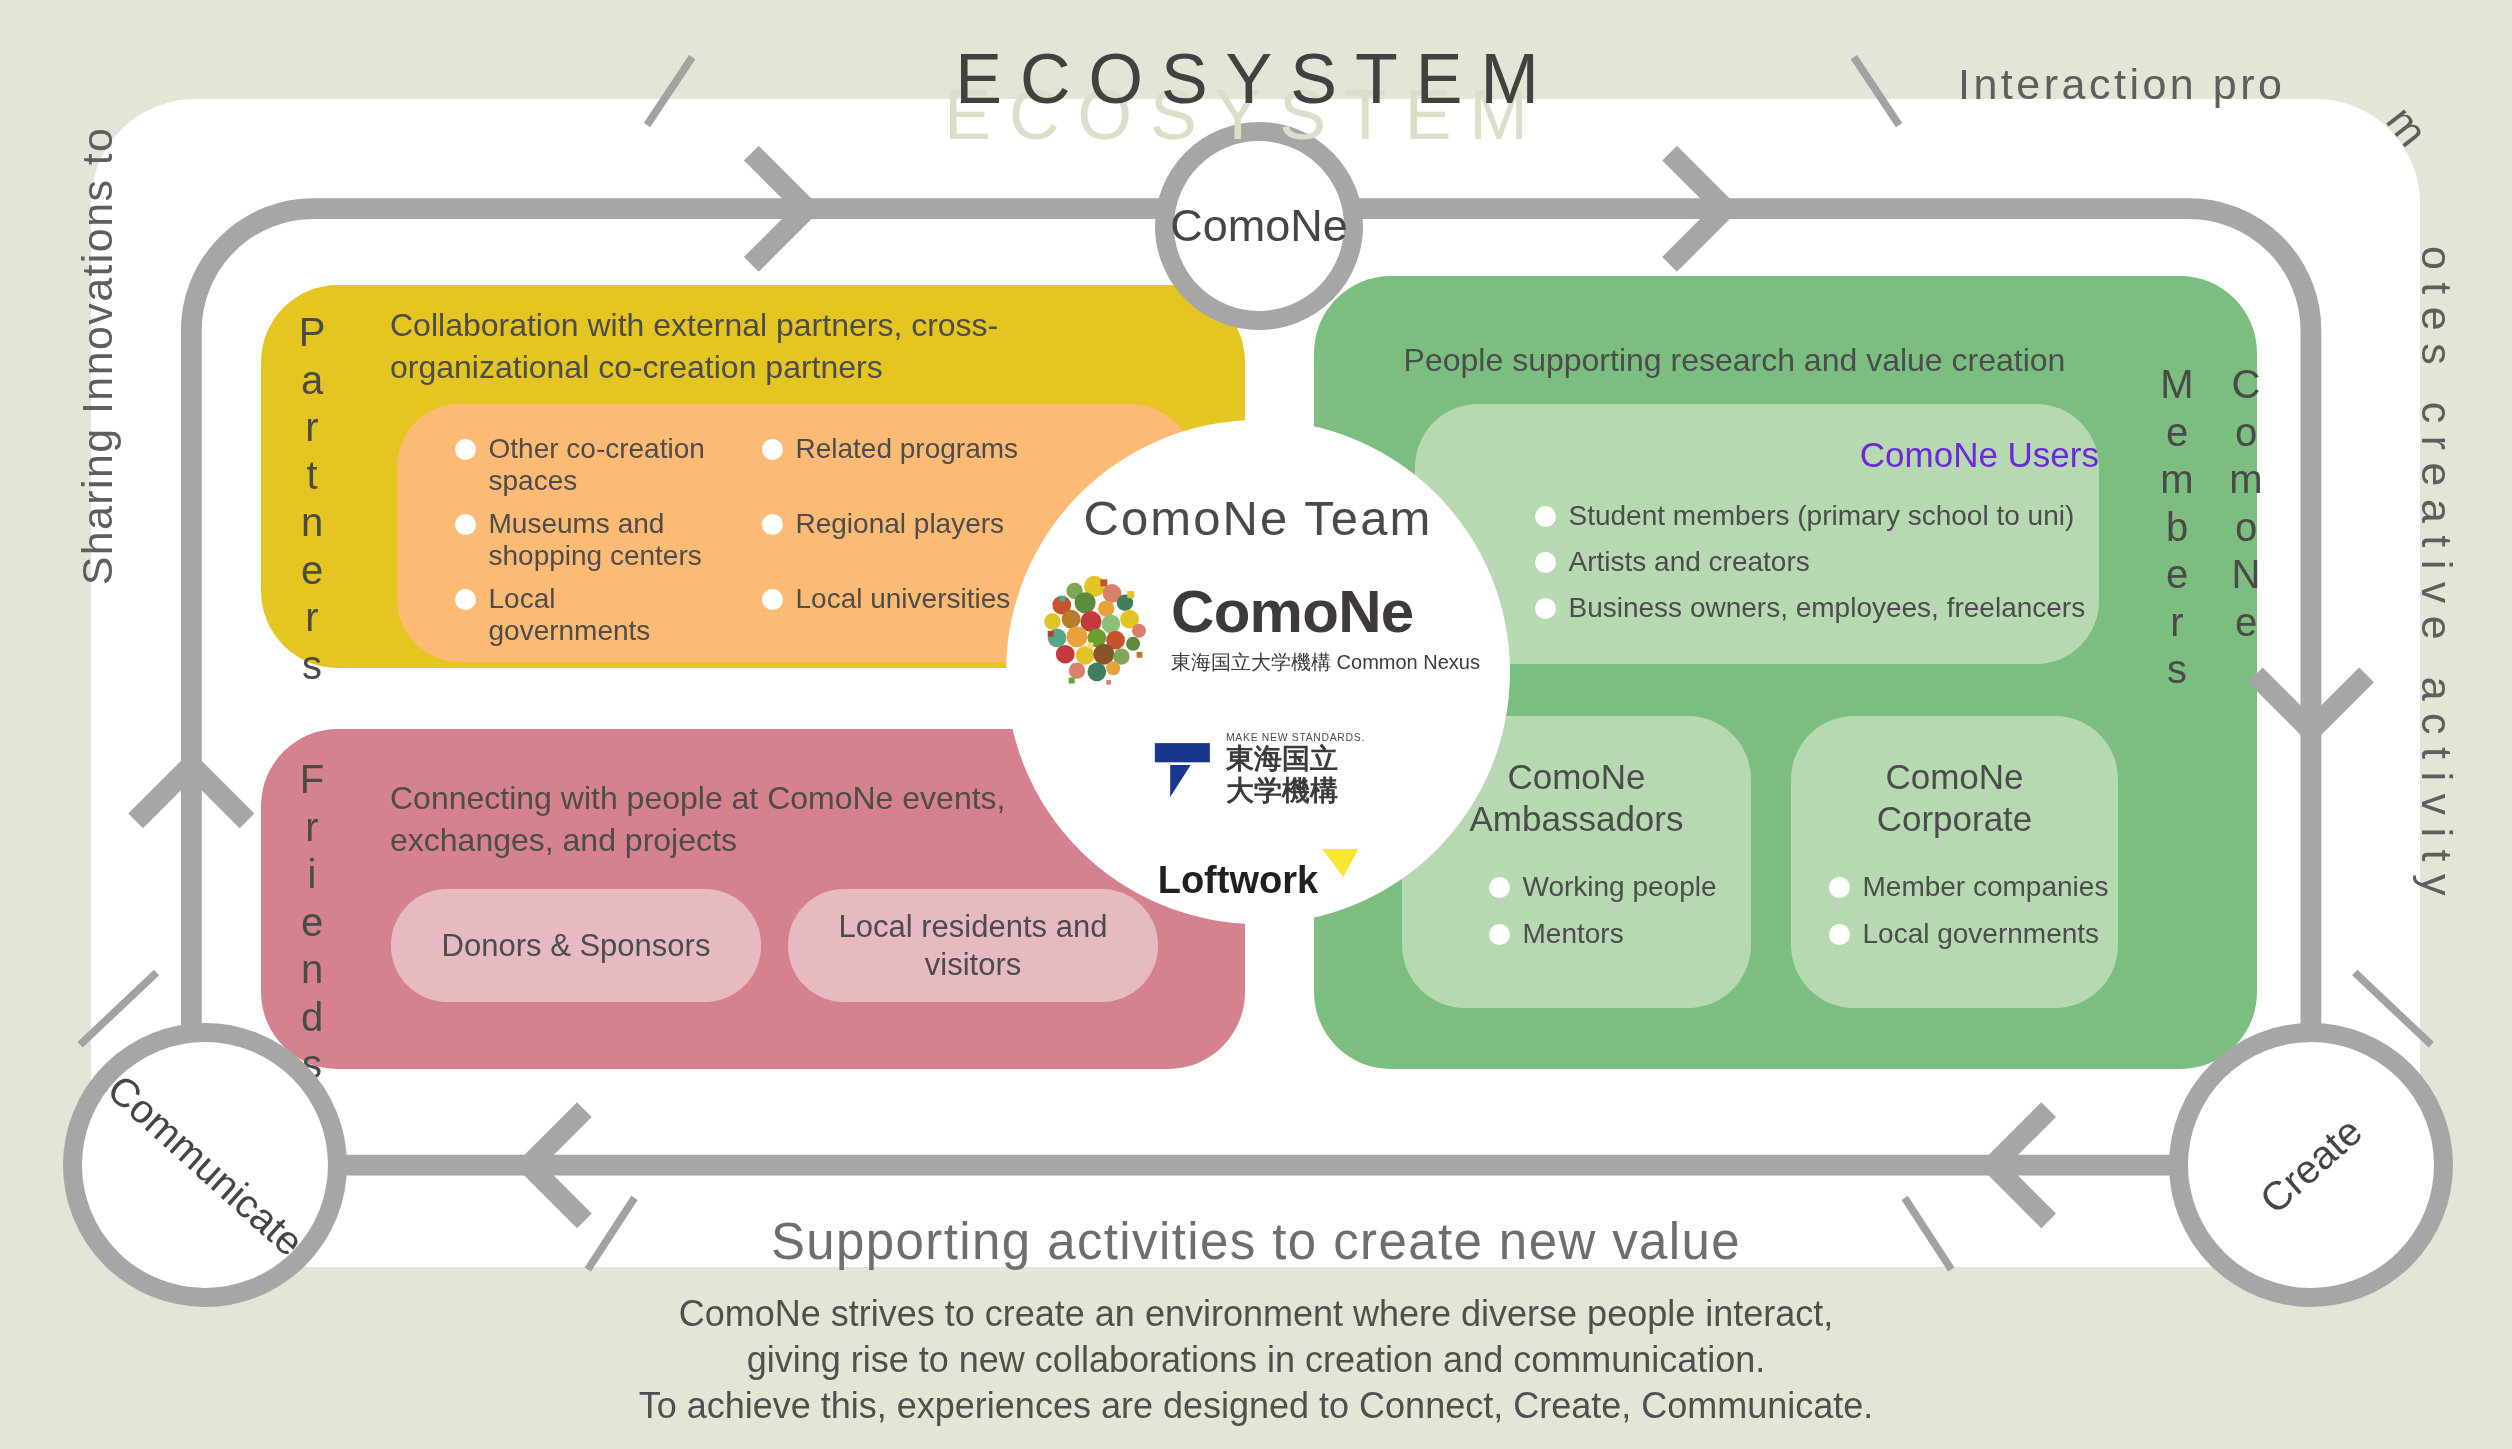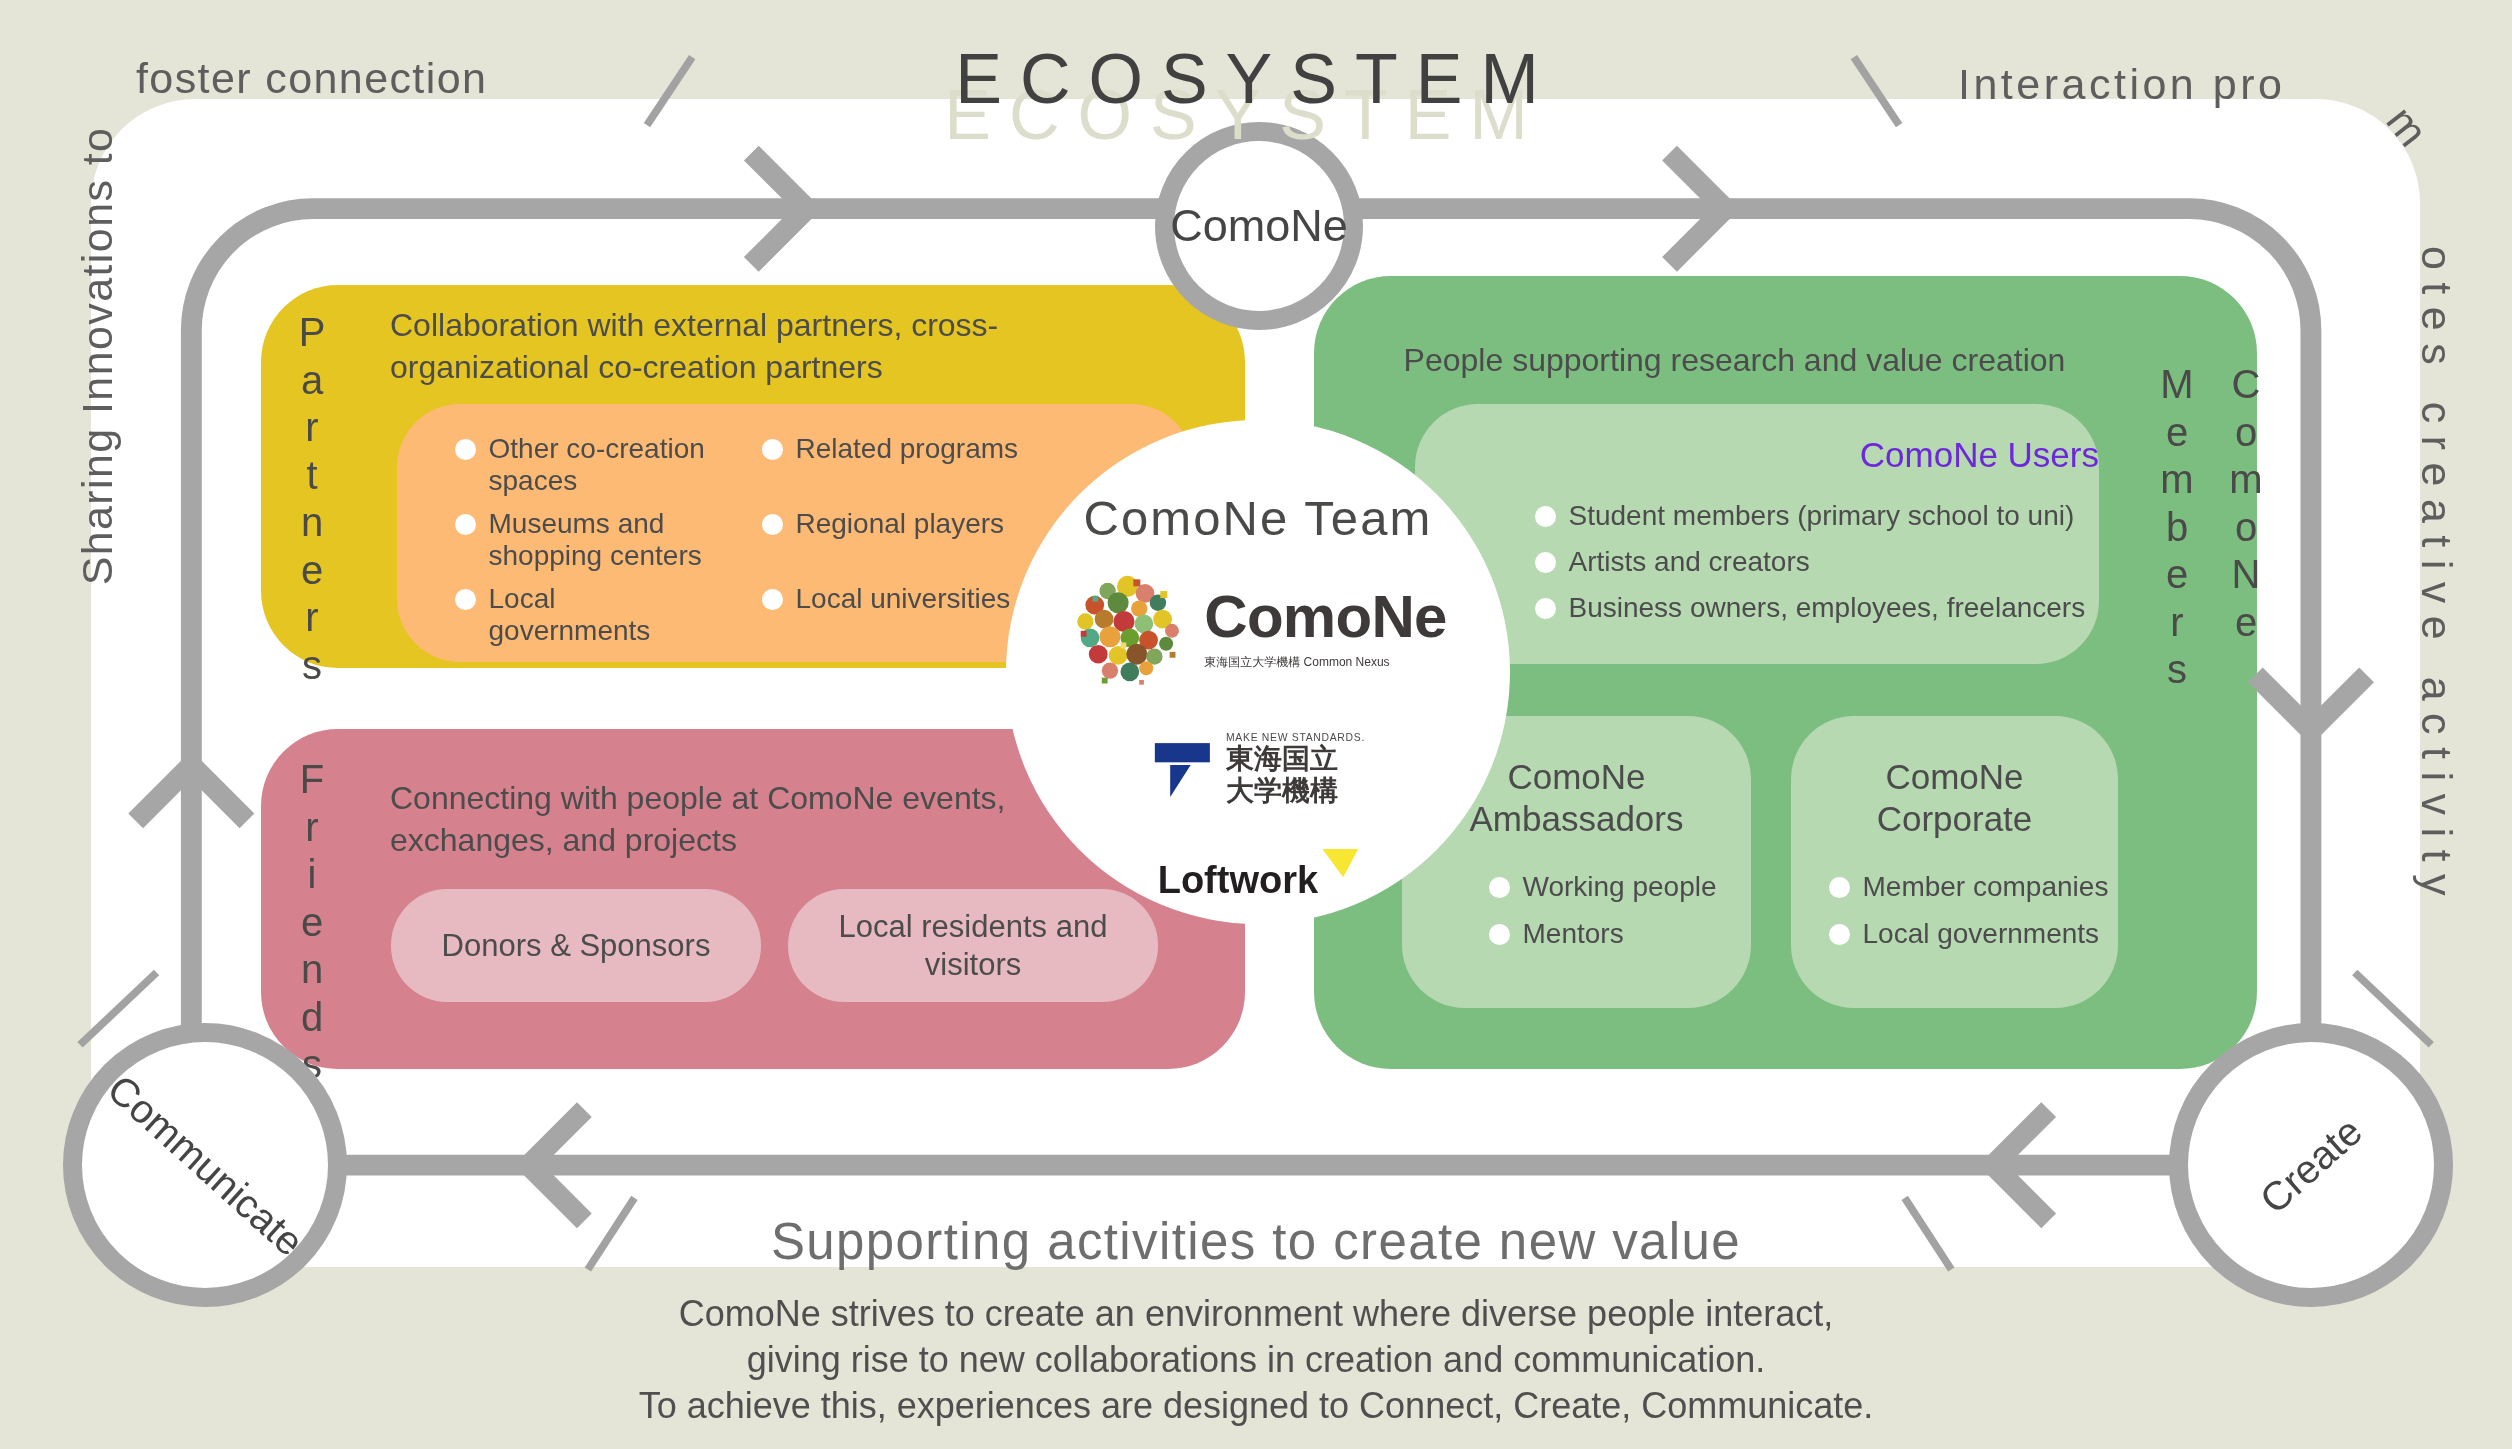--- a/index.html
+++ b/index.html
@@ -52,21 +52,21 @@
   .amb-list .li{margin-bottom:15.3px;}
   .corp-list{margin-top:31px;padding-left:38px;}
   .corp-list .li{margin-bottom:15.3px;}
 
   
   .center-circle{position:absolute;left:1006px;top:420px;width:504px;height:504px;border-radius:50%;background:#ffffff;z-index:6;text-align:center;}
   .team-title{margin:0;padding-top:70px;font-size:49px;font-weight:400;letter-spacing:2.1px;color:#4a4a48;}
   .comone-row{margin-top:24px;display:flex;align-items:center;justify-content:center;gap:18px;}
   .comone-word{text-align:left;}
   .comone-name{font-size:60px;font-weight:700;color:#3e3a39;letter-spacing:-0.7px;line-height:1;}
-  .comone-sub{font-size:12px;color:#3e3a39;margin-top:7px;letter-spacing:0;}
+  .comone-sub{font-size:20px;color:#3e3a39;margin-top:7px;letter-spacing:0;}
   .logos-row{margin-top:45px;display:flex;align-items:center;justify-content:center;gap:54px;flex-direction:column;}
   .tokai{display:flex;align-items:center;gap:11px;}
   .tokai-text{text-align:left;}
   .tokai-tagline{font-size:10.4px;letter-spacing:0.7px;color:#4a4a48;}
   .tokai-cjk{font-size:28px;font-weight:700;line-height:1.15;color:#3e3a39;}
   .loftwork{position:relative;display:flex;align-items:flex-start;}
   .loftwork-name{font-size:38px;font-weight:700;color:#231f20;line-height:1;}
   .loftwork-tri{display:inline-block;width:36px;height:33px;background:#f7e733;clip-path:polygon(0 0,100% 0,58% 86%);margin-left:4.2px;transform:translateY(-12.5px);}
 
   
@@ -298,21 +298,20 @@
   <div class="node node-create">
     <span class="rot-ccw">Create</span>
   </div>
 
   <div class="title-wrap">
     <div class="title-ghost">ECOSYSTEM</div>
     <div class="title-main">ECOSYSTEM</div>
   </div>
 
   <div class="side-text left-vert">Sharing Innovations to</div>
-  <div class="side-text top-left-horiz">foster connection</div>
   <div class="side-text top-right-horiz">Interaction pro</div>
   <div class="side-text corner-m">m</div>
   <div class="side-text right-vert">otes creative activity</div>
 
   <div class="footer-headline">Supporting activities to create new value</div>
   <div class="footer-lines">
     <div>ComoNe strives to create an environment where diverse people interact,</div>
     <div>giving rise to new collaborations in creation and communication.</div>
     <div>To achieve this, experiences are designed to Connect, Create, Communicate.</div>
   </div>

